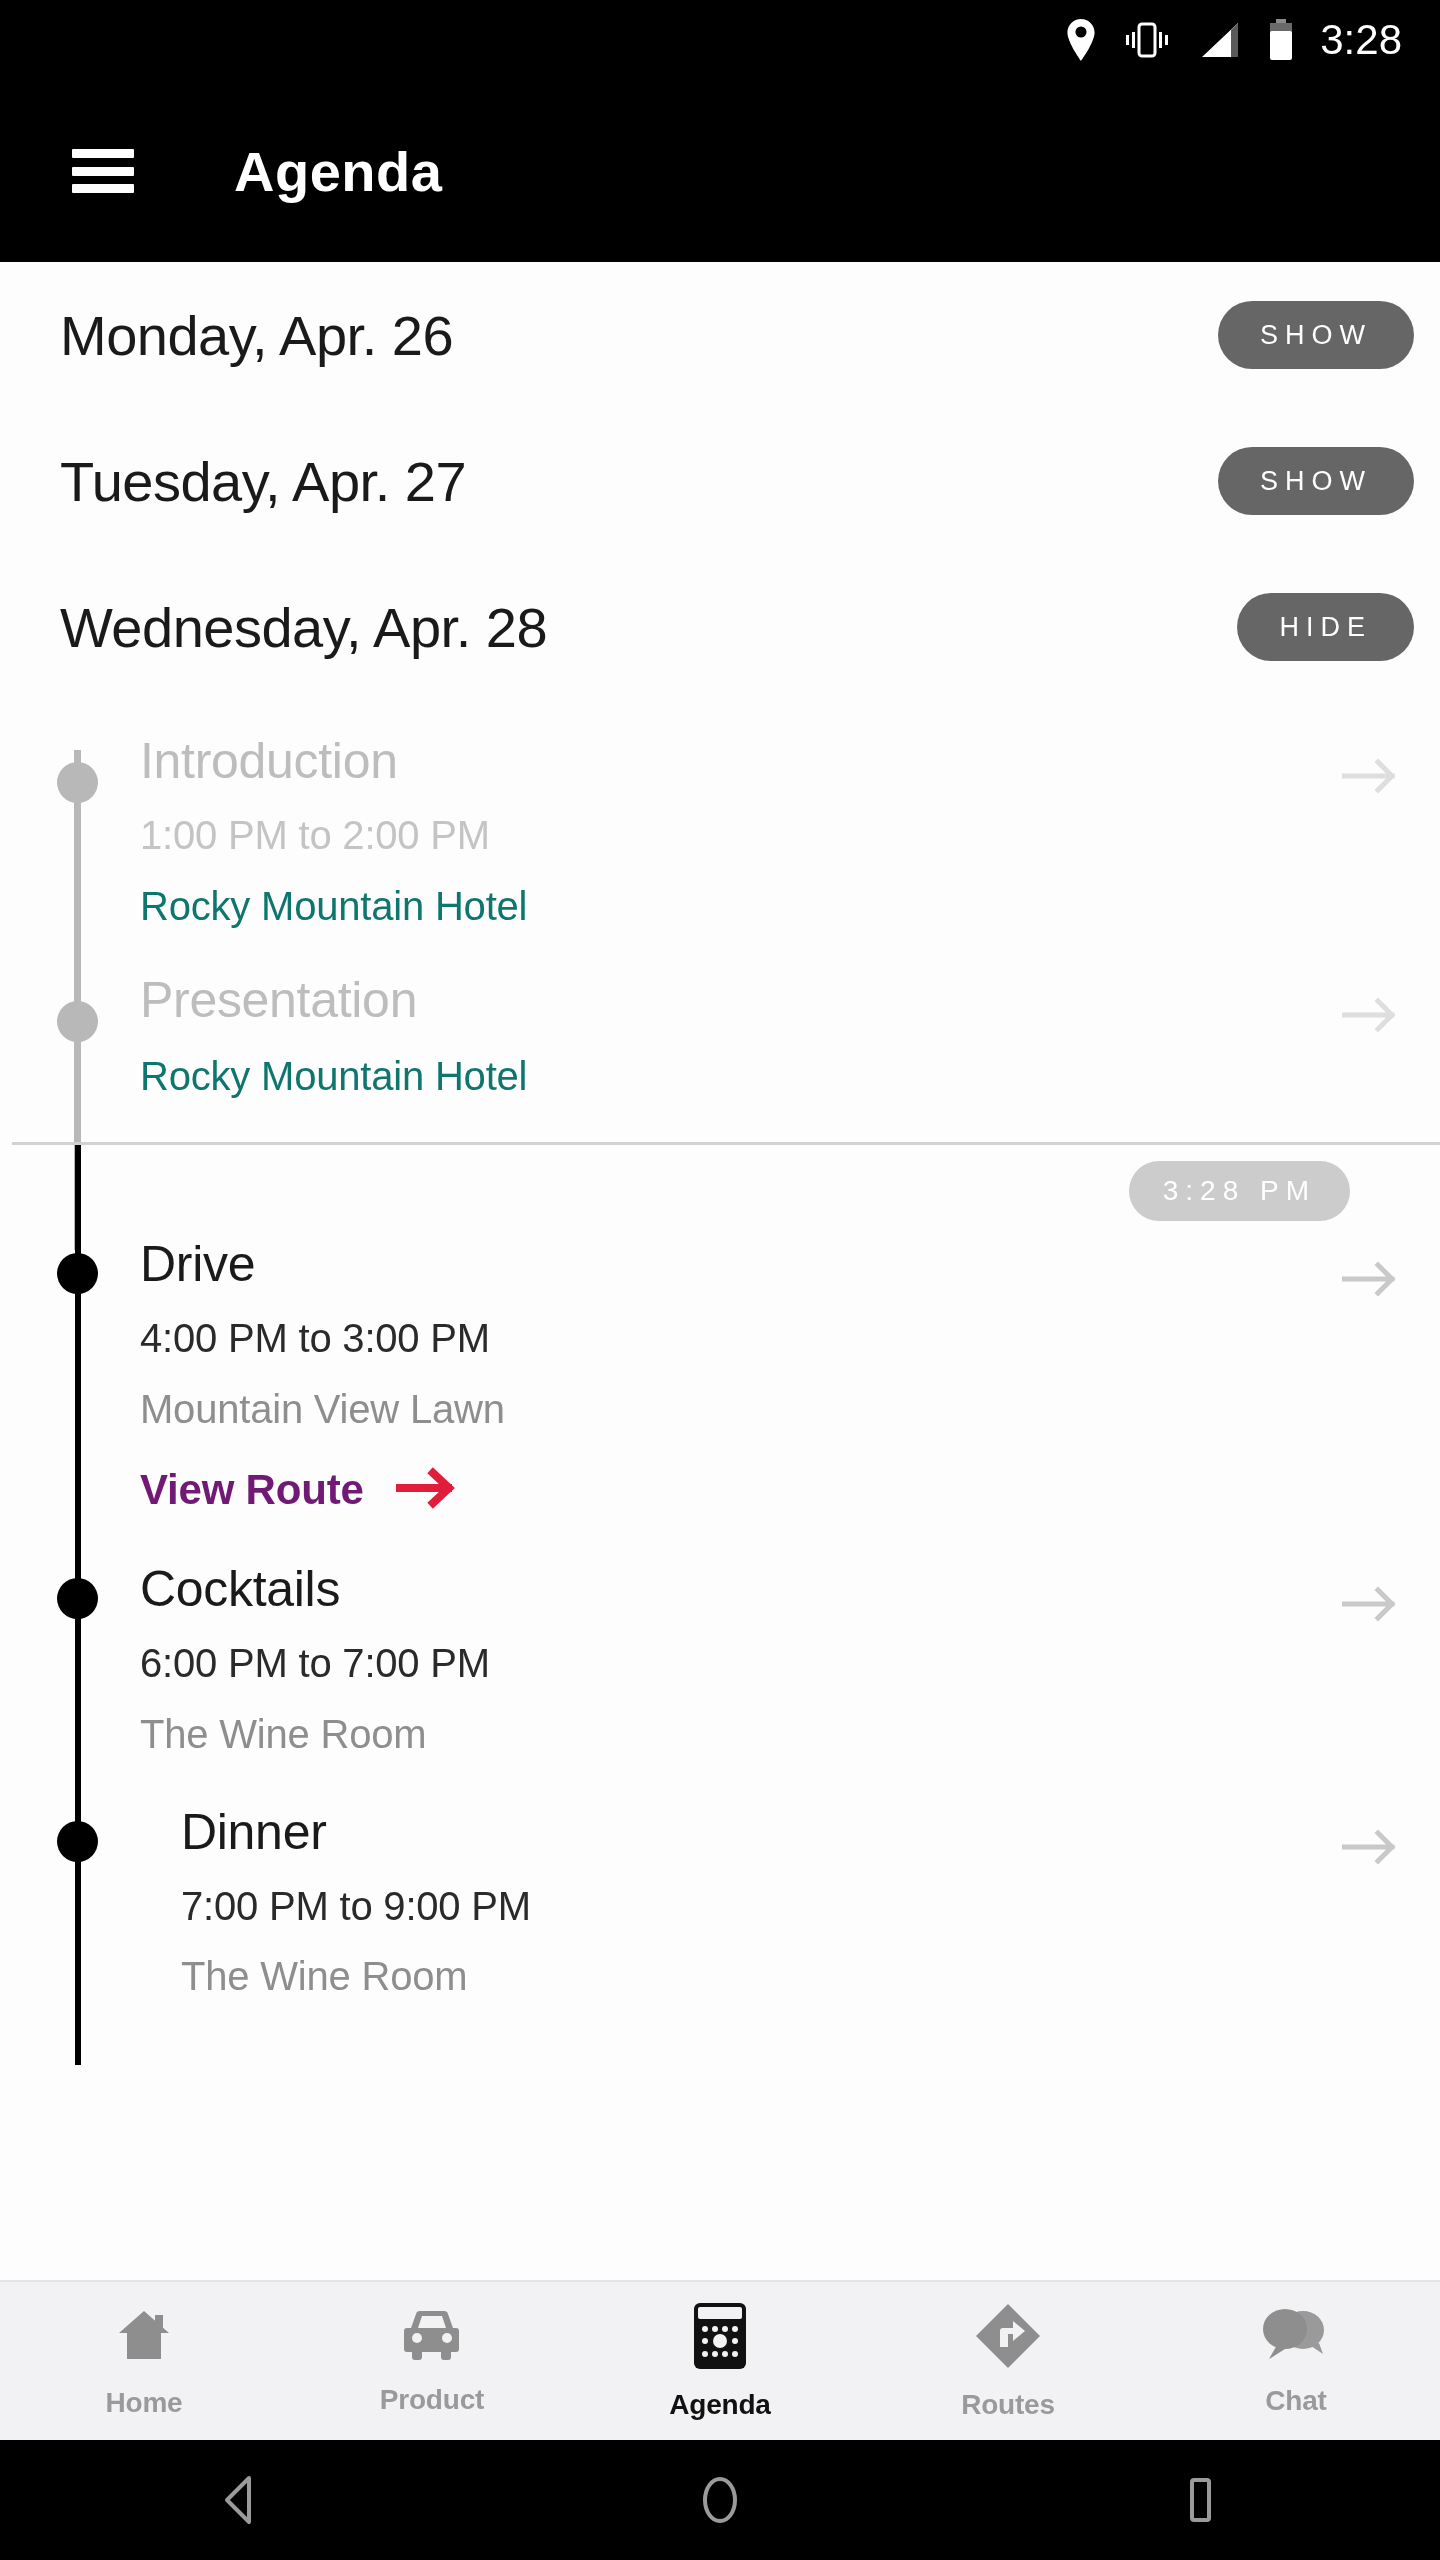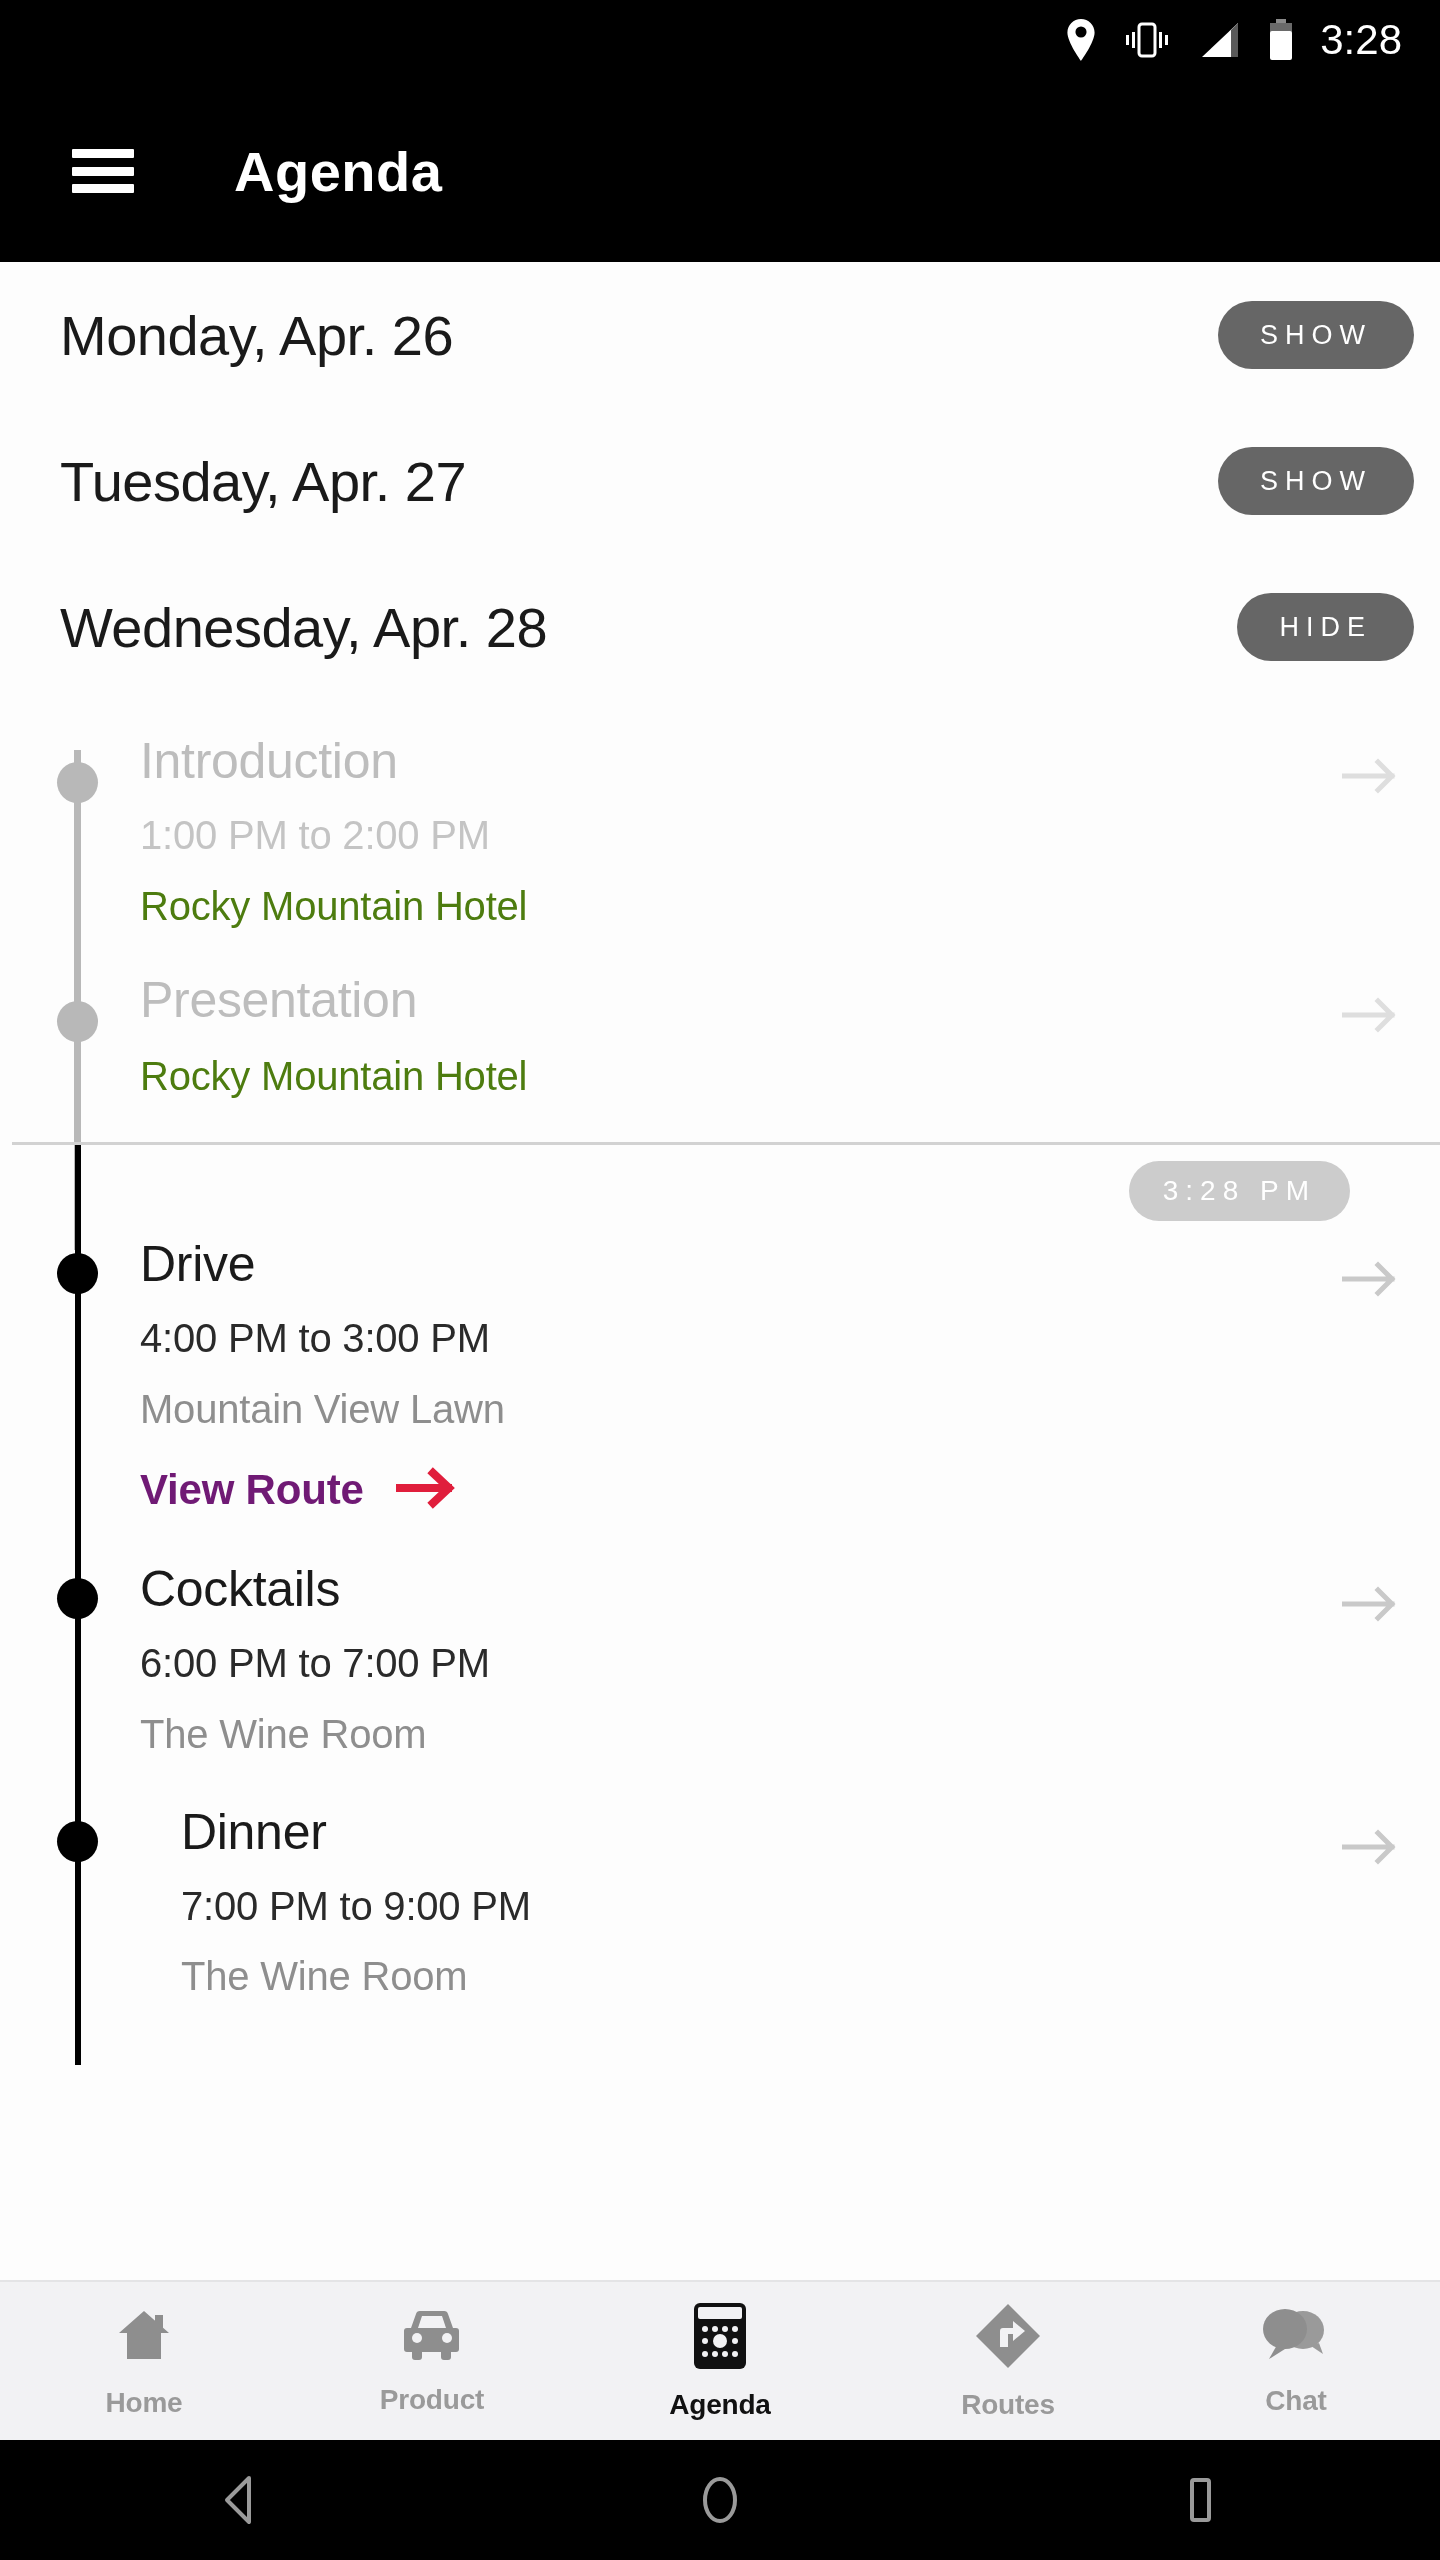--- a/index.html
+++ b/index.html
@@ -65,21 +65,21 @@
   }
   .dot.active{ background:#000; }
   .event-body{ flex:1; padding-bottom:8px; }
   .event-title{ font-size:50px; line-height:1.1; color:#1a1a1a; letter-spacing:-0.3px; }
   .event-time{ font-size:40px; line-height:1.12; color:#2a2a2a; margin-top:24px; letter-spacing:-0.2px; }
   .event-place{ font-size:40px; line-height:1.12; color:#8e8e8e; margin-top:26px; letter-spacing:-0.2px; }
   .event-arrow{ width:72px; flex:none; display:flex; align-items:flex-start; padding-top:22px; }
 
   .faded .event-title{ color:#bdbdbd; }
   .faded .event-time{ color:#c4c4c4; }
-  .faded .event-place{ color:#4d7c0f; }
+  .faded .event-place{ color:#0f766e; }
 
   .route-link{
     display:flex; align-items:center; gap:32px; margin-top:34px; cursor:pointer;
   }
   .route-link-label{ font-size:42px; font-weight:bold; color:#701a75; letter-spacing:-0.2px; }
 
   .now-divider{
     position:relative; width:100%; height:3px; background:#d2d2d2; z-index:4;
   }
   .now-badge-row{ position:relative; height:92px; display:flex; justify-content:flex-end; align-items:center; padding-right:102px; }

